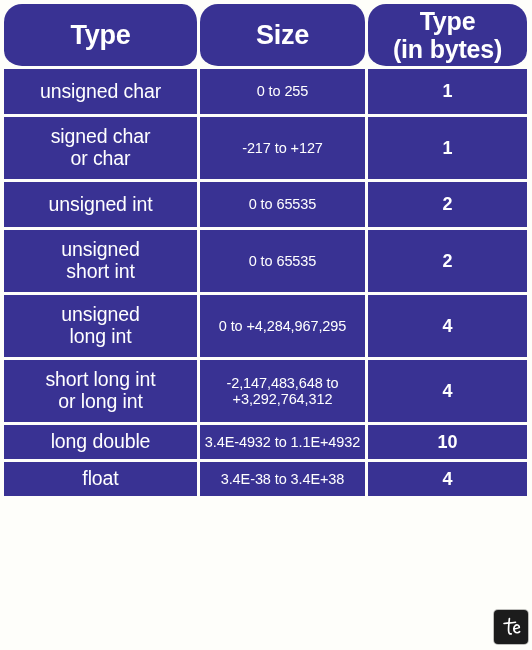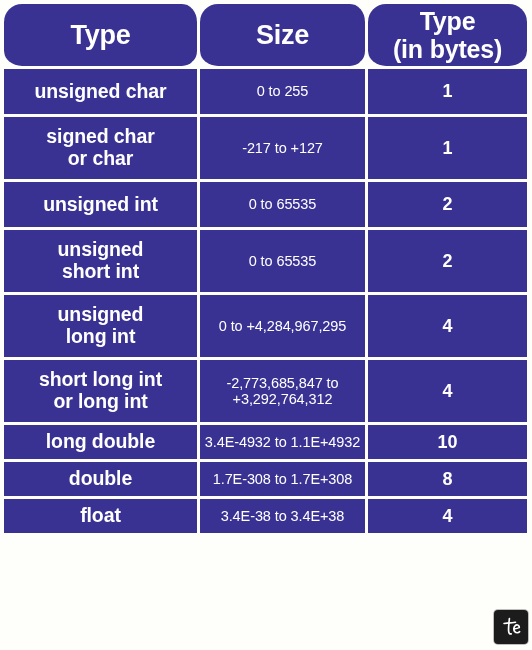--- a/index.html
+++ b/index.html
@@ -61,21 +61,21 @@
   thead th.hdr-size {
     font-size: 25px;
     line-height: 1.08;
   }
   .hdr-size .l1 { display: block; }
   .hdr-size .l2 { display: block; }
 
   
   td.c-type {
     font-size: 19.5px;
-    font-weight: bold;
+    font-weight: normal;
     letter-spacing: -0.1px;
   }
   td.c-range {
     font-size: 14.5px;
     font-weight: normal;
     letter-spacing: -0.1px;
     margin-top: 39px;
   }
   td.c-size {
     font-size: 18px;
@@ -180,45 +180,36 @@
       </td>
       <td class="c-size">4</td>
     </tr>
 
     <tr class="r-tall">
       <td class="c-type">
         <span class="ln">short long int</span>
         <span class="ln">or long int</span>
       </td>
       <td class="c-range">
-        <span class="ln">-2,773,685,847 to</span>
+        <span class="ln">-2,147,483,648 to</span>
         <span class="ln">+3,292,764,312</span>
       </td>
       <td class="c-size">4</td>
     </tr>
 
     <tr class="r-short">
       <td class="c-type">
         <span class="ln">long double</span>
       </td>
       <td class="c-range">
         <span class="ln">3.4E-4932 to 1.1E+4932</span>
       </td>
       <td class="c-size">10</td>
     </tr>
 
-    <tr class="r-short">
-      <td class="c-type">
-        <span class="ln">double</span>
-      </td>
-      <td class="c-range">
-        <span class="ln">1.7E-308 to 1.7E+308</span>
-      </td>
-      <td class="c-size">8</td>
-    </tr>
 
     <tr class="r-short">
       <td class="c-type">
         <span class="ln">float</span>
       </td>
       <td class="c-range">
         <span class="ln">3.4E-38 to 3.4E+38</span>
       </td>
       <td class="c-size">4</td>
     </tr>

